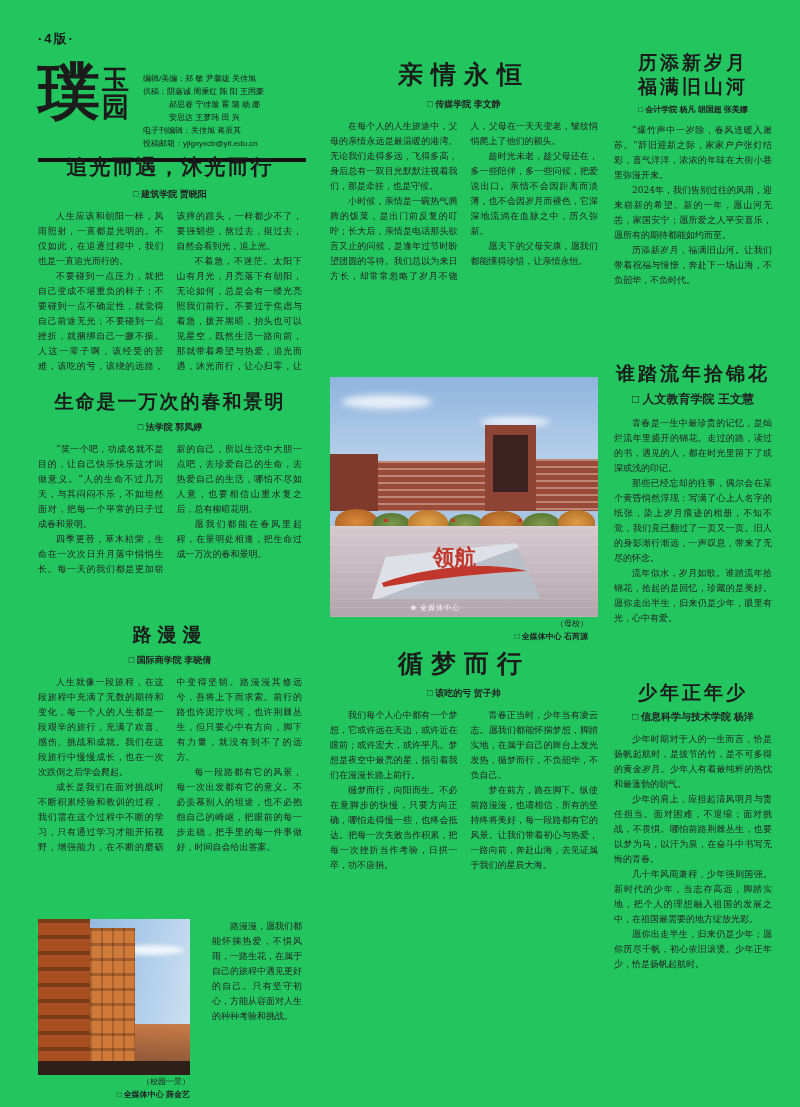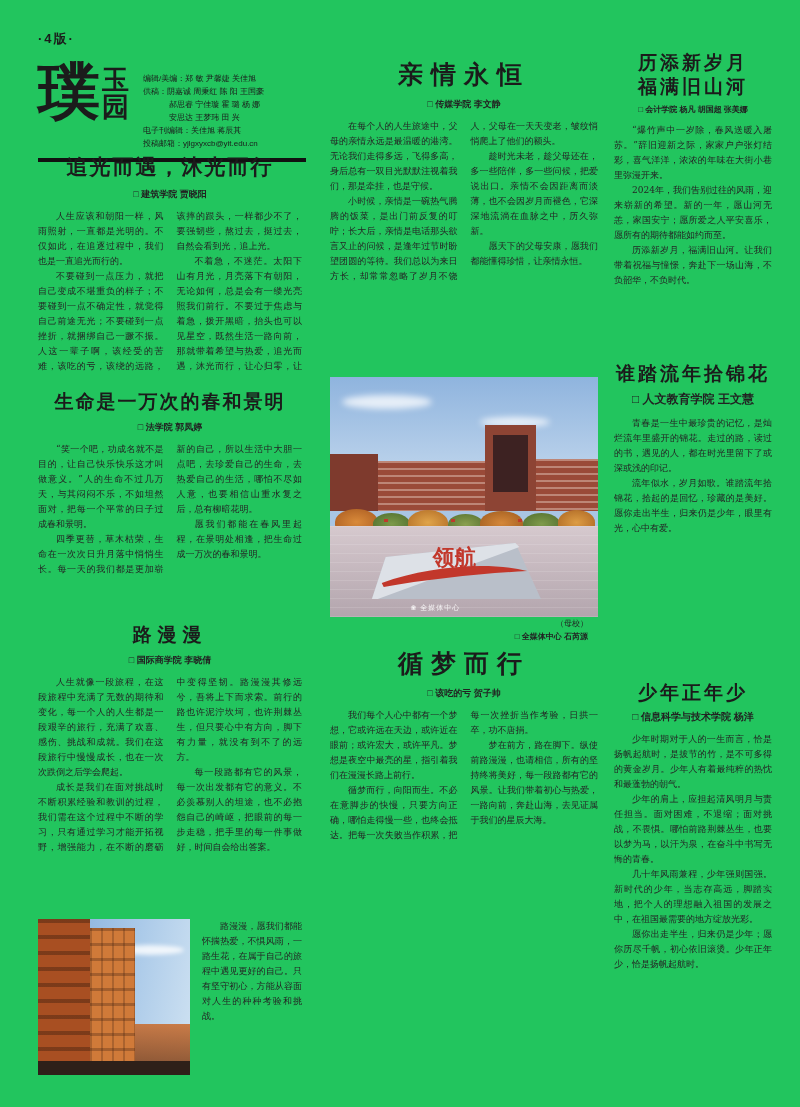--- a/index.html
+++ b/index.html
@@ -135,20 +135,24 @@
         </div>
       <div class="a3-bottom">
         <div>
           <div class="photo-building">
             <div class="pb-cloud"></div>
             <div class="pb-face-l"></div>
             <div class="pb-face-r"></div>
             <div class="pb-glow"></div>
             <div class="pb-roof"></div>
           </div>
+          <div class="caption" style="width:152px;">
+            <div>（校园一景）</div>
+            <div class="credit">□ 全媒体中心 薛金艺</div>
+          </div>
         </div>
         <div class="cont" style="width:100px;height:186px;">
             <p>路漫漫，愿我们都能怀揣热爱，不惧风雨，一路生花，在属于自己的旅程中遇见更好的自己。只有坚守初心，方能从容面对人生的种种考验和挑战。</p>
           </div>
       </div>
     </div>
 
   </div>
 
   <div class="col col-center">
@@ -202,20 +206,21 @@
       <div>（母校）</div>
       <div class="credit">□ 全媒体中心 石芮源</div>
     </div>
 
     <div class="mt4">
       <div class="art-title t-center" style="margin-top:4px;">循梦而行</div>
       <div class="byline">□ 该吃的亏 贺子帅</div>
       <div class="body2" style="height:376px;">
           <p>我们每个人心中都有一个梦想，它或许远在天边，或许近在眼前；或许宏大，或许平凡。梦想是夜空中最亮的星，指引着我们在漫漫长路上前行。</p>
           <p>循梦而行，向阳而生。不必在意脚步的快慢，只要方向正确，哪怕走得慢一些，也终会抵达。把每一次失败当作积累，把每一次挫折当作考验，日拱一卒，功不唐捐。</p>
+          <p>青春正当时，少年当有凌云志。愿我们都能怀揣梦想，脚踏实地，在属于自己的舞台上发光发热，循梦而行，不负韶华，不负自己。</p>
           <p>梦在前方，路在脚下。纵使前路漫漫，也请相信，所有的坚持终将美好，每一段路都有它的风景。让我们带着初心与热爱，一路向前，奔赴山海，去见证属于我们的星辰大海。</p>
         </div>
     </div>
 
   </div>
 
   <div class="col col-right">
 
     <div style="padding-top:10px;">
       <div class="art-title t-right">历添新岁月</div>
@@ -226,20 +231,21 @@
           <p>2024年，我们告别过往的风雨，迎来崭新的希望。新的一年，愿山河无恙，家国安宁；愿所爱之人平安喜乐，愿所有的期待都能如约而至。</p>
           <p>历添新岁月，福满旧山河。让我们带着祝福与憧憬，奔赴下一场山海，不负韶华，不负时代。</p>
         </div>
     </div>
 
     <div class="mt14">
       <div class="art-title t-right">谁踏流年拾锦花</div>
       <div class="byline" style="font-size:12px;">□ 人文教育学院 王文慧</div>
       <div class="body1" style="height:250px;">
           <p>青春是一生中最珍贵的记忆，是灿烂流年里盛开的锦花。走过的路，读过的书，遇见的人，都在时光里留下了或深或浅的印记。</p>
+          <p>那些已经忘却的往事，偶尔会在某个黄昏悄然浮现：写满了心上人名字的纸张，染上岁月痕迹的相册，不知不觉，我们竟已翻过了一页又一页。旧人的身影渐行渐远，一声叹息，带来了无尽的怀念。</p>
           <p>流年似水，岁月如歌。谁踏流年拾锦花，拾起的是回忆，珍藏的是美好。愿你走出半生，归来仍是少年，眼里有光，心中有爱。</p>
         </div>
     </div>
 
     <div class="mt14">
       <div class="art-title t-right">少年正年少</div>
       <div class="byline" style="font-size:10px;">□ 信息科学与技术学院 杨洋</div>
       <div class="body1" style="height:372px;">
           <p>少年时期对于人的一生而言，恰是扬帆起航时，是拔节的竹，是不可多得的黄金岁月。少年人有着最纯粹的热忱和最蓬勃的朝气。</p>
           <p>少年的肩上，应担起清风明月与责任担当。面对困难，不退缩；面对挑战，不畏惧。哪怕前路荆棘丛生，也要以梦为马，以汗为泉，在奋斗中书写无悔的青春。</p>

